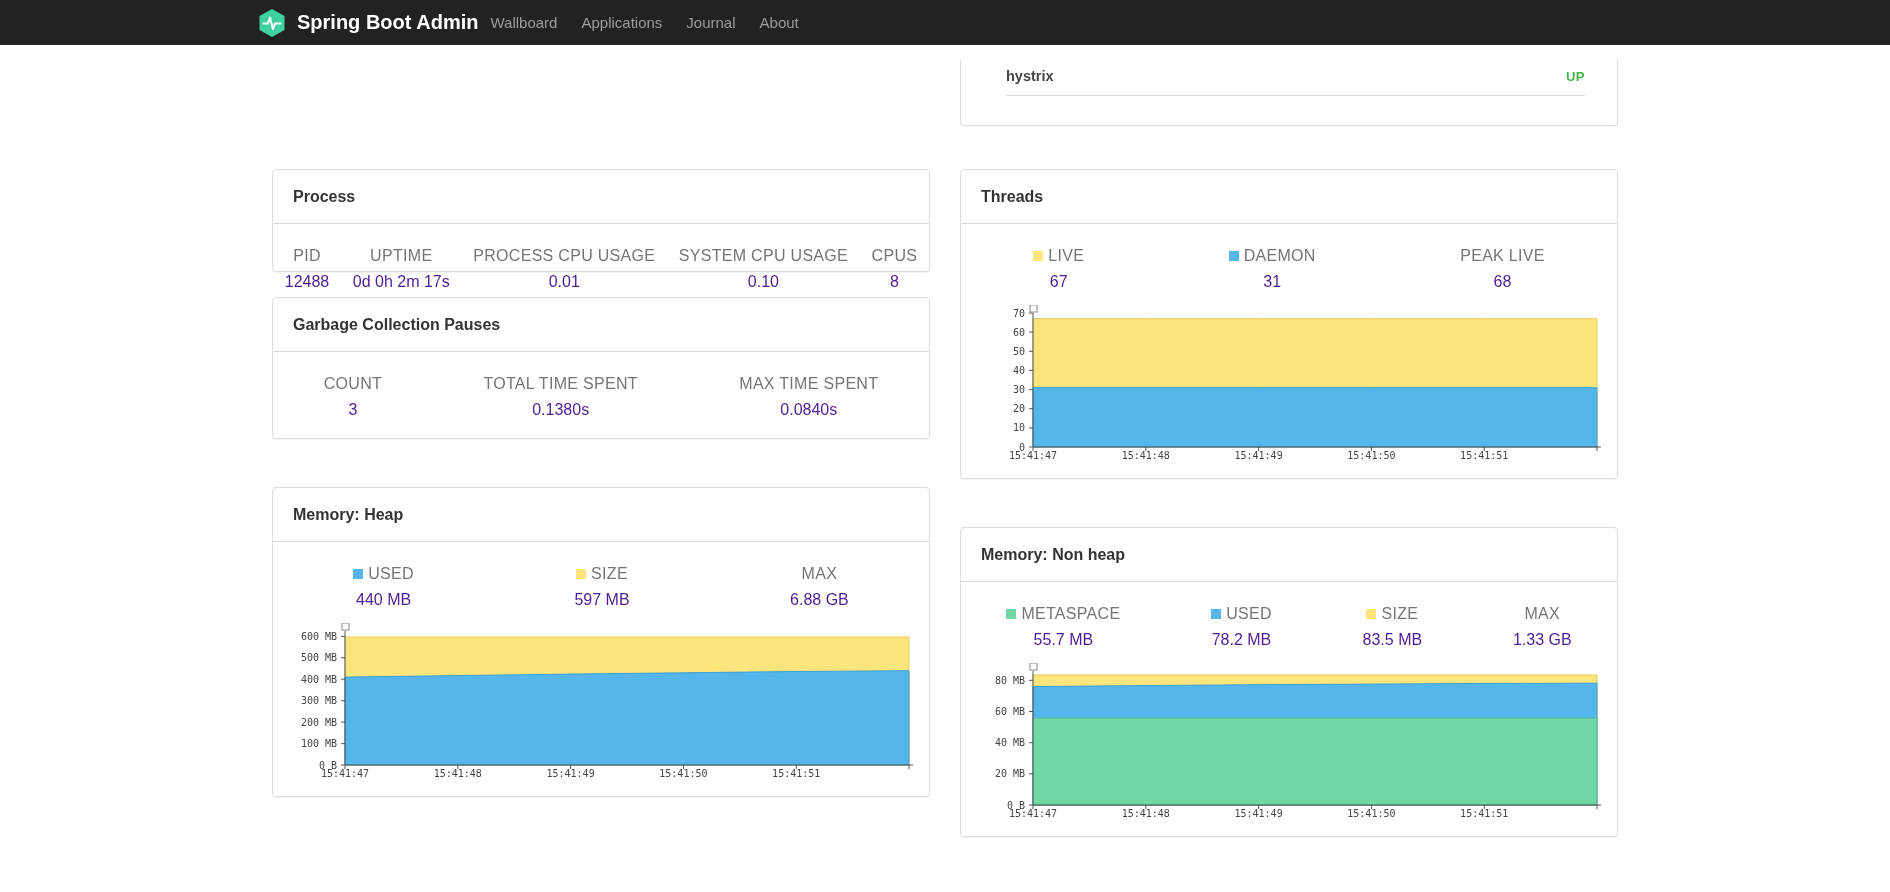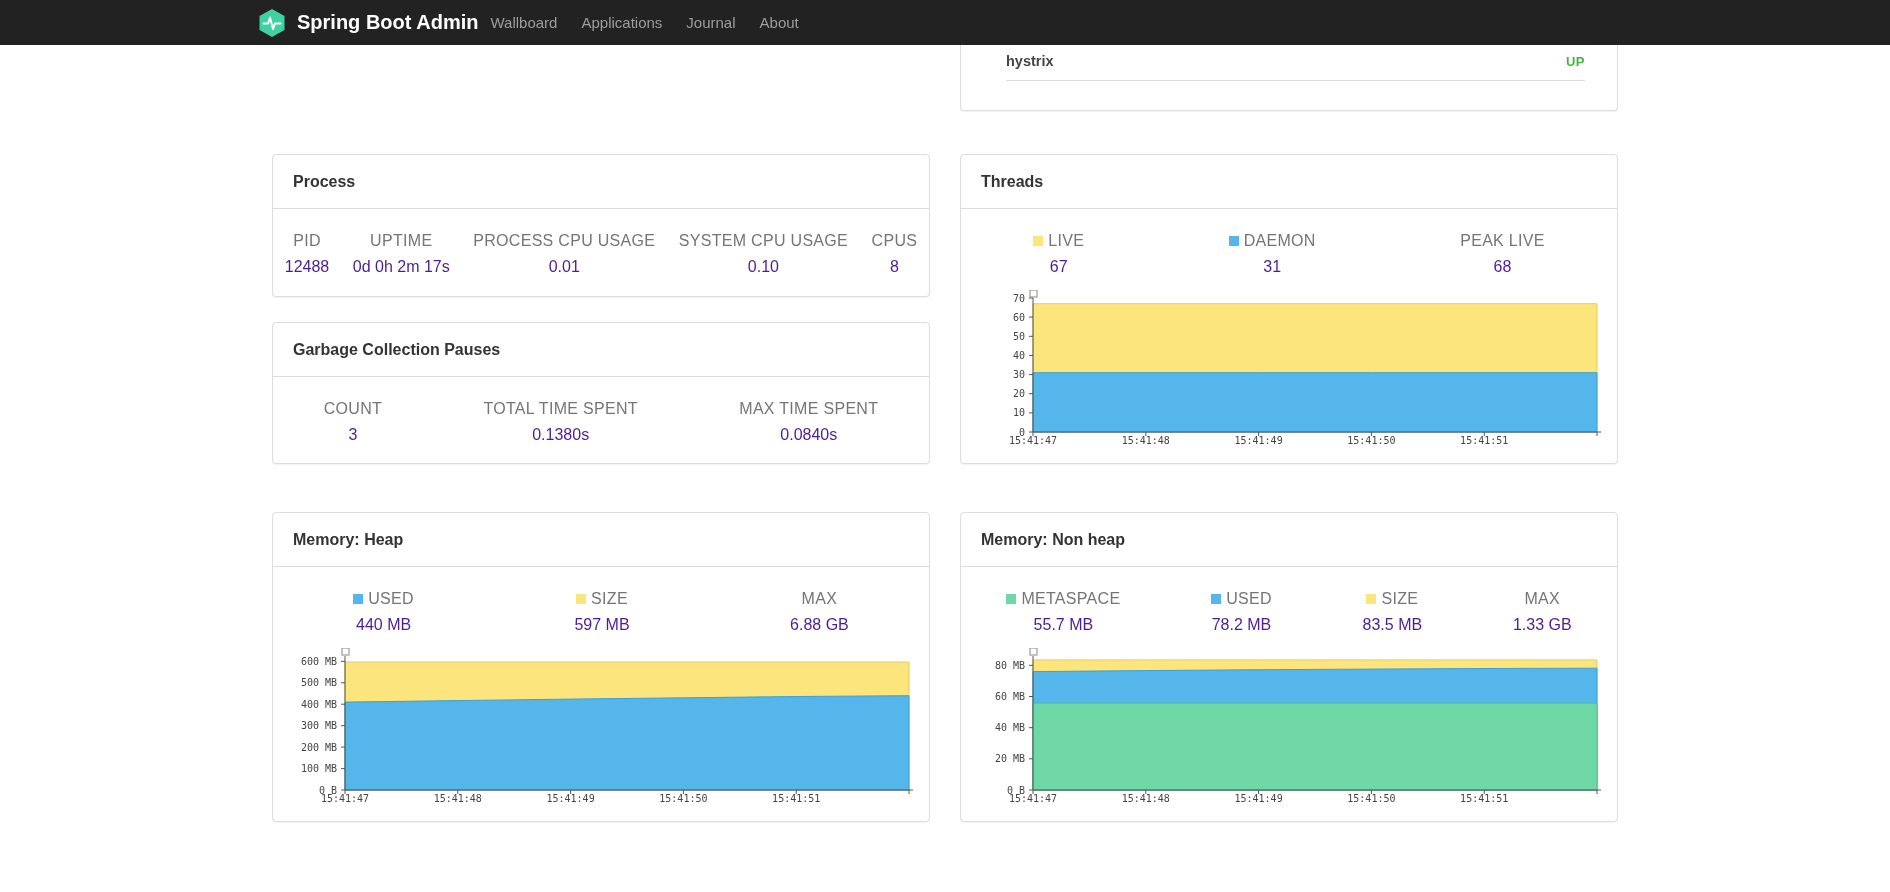--- a/index.html
+++ b/index.html
@@ -18,27 +18,28 @@
   .nav-items a { color:#9d9d9d; font-size:15px; padding:0 12px; text-decoration:none; cursor:pointer; }
   .nav-items a:last-child { padding-right:0; }
 
   .main { display:flex; }
   .col { width:50%; padding:0 15px; }
   .spacer-top { height:109px; }
 
   .panel {
     background:#fff; border:1px solid #ddd; border-radius:4px;
     box-shadow:0 1px 1px rgba(0,0,0,.05);
+    margin-top:15px;
   }
   .panel-heading {
     height:54px; display:flex; align-items:center; padding:0 20px;
     font-size:16px; font-weight:bold; color:#333;
     border-bottom:1px solid #ddd;
   }
-  .panel-small { height:143px; margin-bottom:25px; }
+  .panel-small { height:103px; margin-bottom:25px; }
   .panel-small.gc { height:142px; margin-bottom:48px; }
   .panel-chart { height:310px; }
   .panel-chart.threads { margin-bottom:48px; }
 
   .cutpanel {
     height:66px; margin-bottom:43px; overflow:hidden;
     border-top:none; border-radius:0 0 4px 4px;
   }
   .status-row {
     margin:0 32px 0 45px; padding:8px 0 11px;

